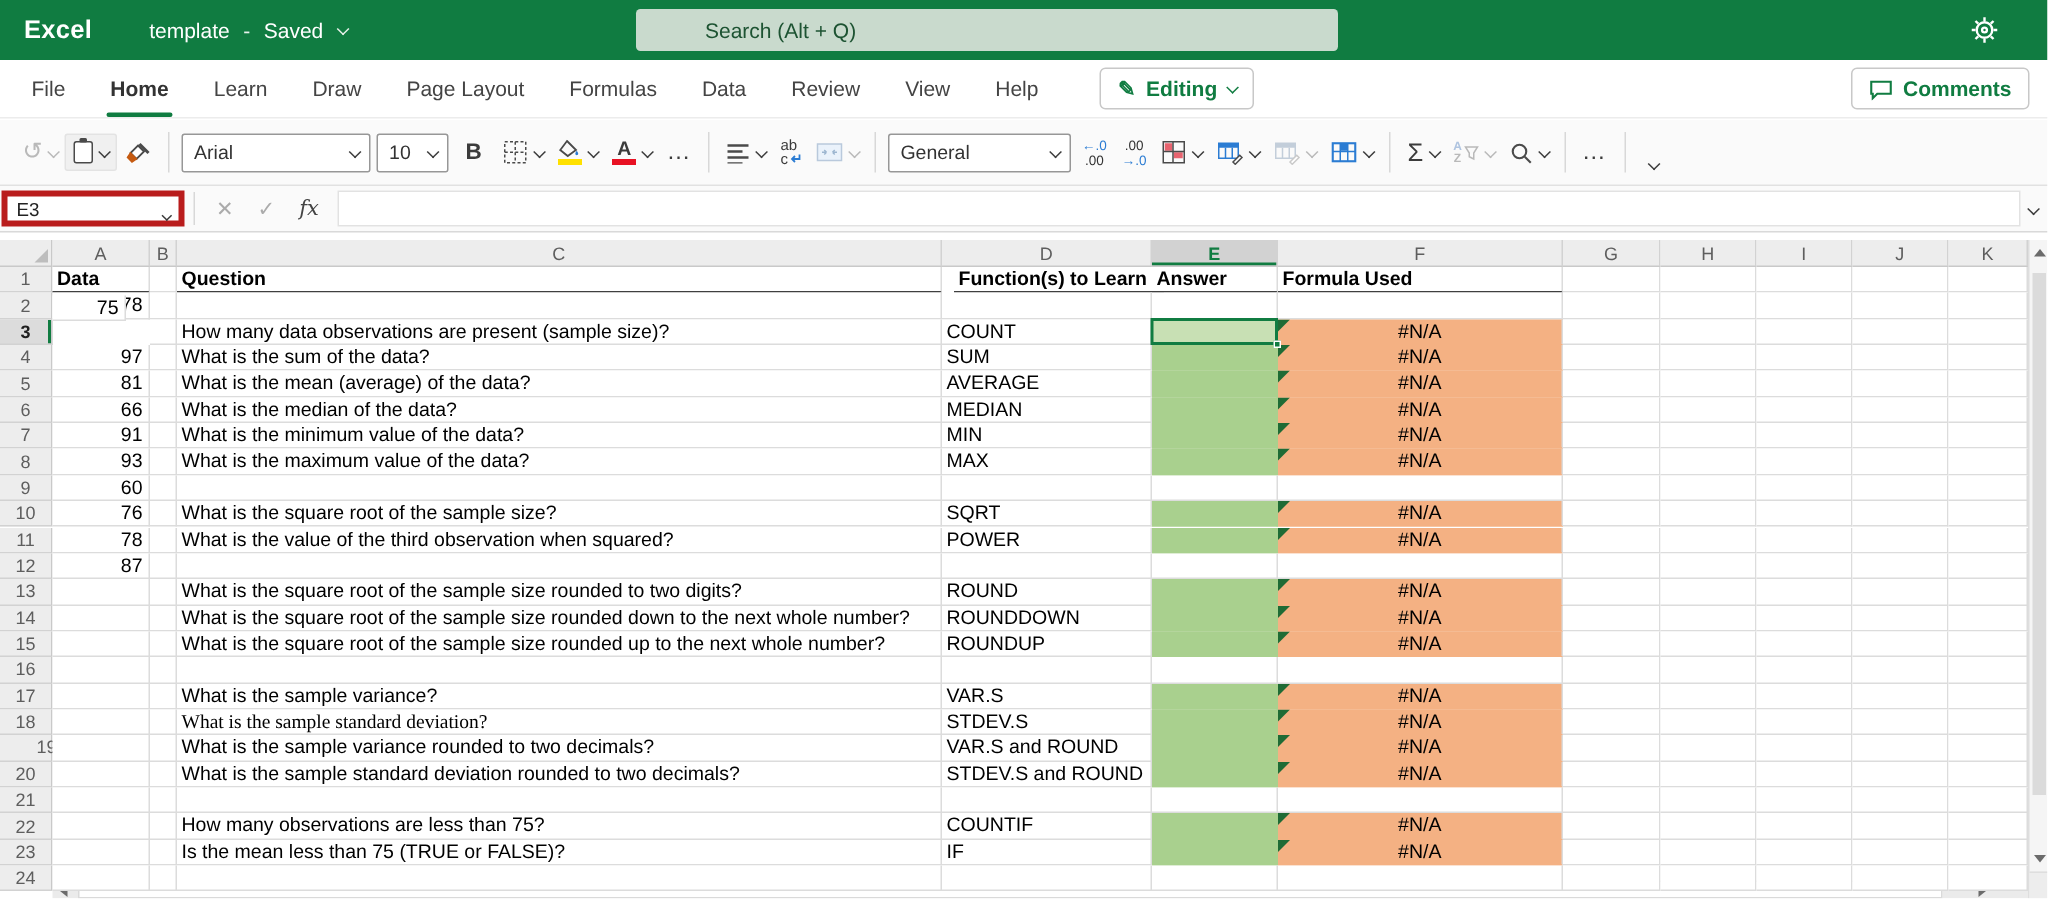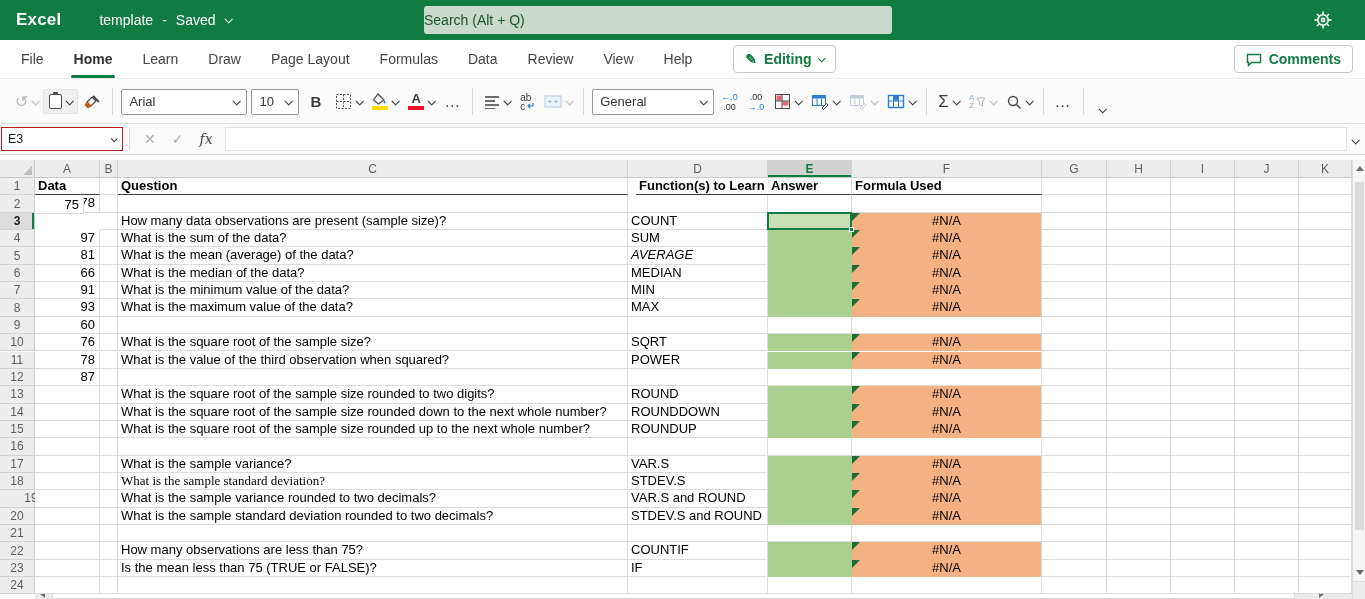--- a/index.html
+++ b/index.html
@@ -9,21 +9,21 @@
   
   .topbar{position:absolute;top:0;left:0;right:0;height:40px;background:var(--brand-green,#107C41);display:flex;align-items:center;color:#fff}
   .applogo{font-size:17px;font-weight:700;margin-left:16px;letter-spacing:.2px}
   .docinfo{display:flex;align-items:center;gap:9px;margin-left:38px;font-size:14px}
   .docinfo .dash{opacity:.9}
   .chev{display:inline-block;width:6px;height:6px;border-right:1.4px solid #3b3b3b;border-bottom:1.4px solid #3b3b3b;transform:rotate(45deg) translateY(-1px)}
   .chev.white{border-color:#e8f1ea}
   .chev.green{border-color:var(--brand-green,#107C41)}
   .chev.dis{border-color:#b9b9b9}
   .searchbox{position:absolute;left:424px;top:6px;width:468px;height:28px;background:#C9DACD;border-radius:3px;display:flex;align-items:center;font-size:14px;color:#1D5332}
-  .searchbox span{}
+  .searchbox span{padding-left:46px}
   .gearwrap{position:absolute;right:32px;top:10px;width:20px;height:20px}
 
   
   .tabrow{position:absolute;top:40px;left:0;right:0;height:39px;background:#fff;border-bottom:1px solid #ECECEC;display:flex;align-items:center}
   #tabs{display:flex;align-items:stretch;height:100%;margin-left:6px}
   .rtab{position:relative;display:flex;align-items:center;padding:0 15px;font-size:14px;color:#444;cursor:default}
   .rtab.active{font-weight:700;color:#333}
   .rtab.active::after{content:"";position:absolute;left:12px;right:12px;bottom:0;height:3px;background:var(--brand-green,#107C41);border-radius:2px}
   .editing-btn{display:flex;align-items:center;gap:7px;margin-left:26px;padding:5px 11px;border:1px solid #C8C8C8;border-radius:4px;color:var(--brand-green,#107C41);font-size:14px;font-weight:600;background:#fff}
   .pencil{font-size:14px;line-height:12px;color:var(--brand-green,#107C41)}
@@ -49,21 +49,21 @@
   .dec-icon{display:inline-flex;flex-direction:column;align-items:center;font-size:9px;line-height:10px;color:#333}
   .dec-icon .blue{color:var(--accent-blue,#2B7CD3)}
   .sort-icon{display:inline-flex;align-items:center;gap:1px;color:#B9B9B9}
   .sort-letters{display:inline-flex;flex-direction:column;font-size:8px;line-height:8px;font-weight:700}
   .collapse-chev{margin-left:4px;align-self:flex-end;margin-bottom:6px}
   .sigma{font-size:17px;line-height:16px}
   .more-dots{font-size:16px;letter-spacing:1px;line-height:10px}
 
   
   .fbar{position:absolute;top:124px;left:0;right:0;height:31px;background:#FAFAFA;border-bottom:1px solid #D9D9D9;display:flex;align-items:center}
-  .namebox{display:flex;align-items:center;justify-content:space-between;width:122px;height:24px;background:#fff;border:1px solid #b91c1c;margin-left:1px;padding:0 6px;font-size:12.5px;color:#222}
+  .namebox{display:flex;align-items:flex-end;justify-content:space-between;width:122px;height:24px;background:#fff;border:4px solid #b91c1c;margin-left:1px;padding:0 6px;font-size:12.5px;color:#222}
   .namebox .chev{width:5px;height:5px}
   .fbtn{border:none;background:transparent;font-size:14px;color:#ABABAB;padding:2px 8px}
   .fbtn.fx{color:#444;font-family:"DejaVu Serif",serif;font-style:italic;font-size:14px}
   .finput{flex:1;height:24px;background:#fff;border:1px solid #E2E2E2;margin-left:4px}
   .fbar-chev{padding:0 5px;margin-right:2px}
 
   
   #grid{position:absolute;top:160px;left:0;right:0;bottom:0;background:#fff;overflow:hidden}
   .corner{position:absolute;left:0;top:0;width:35px;height:18px;background:#EDEDED;border-right:1px solid #C9C9C9;border-bottom:1px solid #C9C9C9}
   .corner-tri{position:absolute;right:2px;bottom:2px;width:0;height:0;border-left:9px solid transparent;border-bottom:9px solid #BDBDBD}
@@ -433,21 +433,21 @@
       <div class="cell green" style="left: 768px; top: 70.05px; width: 84px; height: 17.35px;"></div>
       <div class="cell orange" style="left: 852px; top: 70.05px; width: 190px; height: 17.35px;">#N/A<span class="flag"></span></div>
       <div class="cell" style="left: 1042px; top: 70.05px; width: 65px; height: 17.35px;"></div>
       <div class="cell" style="left: 1107px; top: 70.05px; width: 64px; height: 17.35px;"></div>
       <div class="cell" style="left: 1171px; top: 70.05px; width: 64px; height: 17.35px;"></div>
       <div class="cell" style="left: 1235px; top: 70.05px; width: 64px; height: 17.35px;"></div>
       <div class="cell" style="left: 1299px; top: 70.05px; width: 53px; height: 17.35px;"></div>
       <div class="cell num" style="left: 35px; top: 87.4px; width: 65px; height: 17.35px;">81</div>
       <div class="cell" style="left: 100px; top: 87.4px; width: 18px; height: 17.35px;"></div>
       <div class="cell" style="left: 118px; top: 87.4px; width: 510px; height: 17.35px;">What is the mean (average) of the data?</div>
-      <div class="cell" style="left: 628px; top: 87.4px; width: 140px; height: 17.35px; font-style: italic;">AVERAGE</div>
+      <div class="cell" style="left: 628px; top: 87.4px; width: 140px; height: 17.35px;">AVERAGE</div>
       <div class="cell green" style="left: 768px; top: 87.4px; width: 84px; height: 17.35px;"></div>
       <div class="cell orange" style="left: 852px; top: 87.4px; width: 190px; height: 17.35px;">#N/A<span class="flag"></span></div>
       <div class="cell" style="left: 1042px; top: 87.4px; width: 65px; height: 17.35px;"></div>
       <div class="cell" style="left: 1107px; top: 87.4px; width: 64px; height: 17.35px;"></div>
       <div class="cell" style="left: 1171px; top: 87.4px; width: 64px; height: 17.35px;"></div>
       <div class="cell" style="left: 1235px; top: 87.4px; width: 64px; height: 17.35px;"></div>
       <div class="cell" style="left: 1299px; top: 87.4px; width: 53px; height: 17.35px;"></div>
       <div class="cell num" style="left: 35px; top: 104.75px; width: 65px; height: 17.35px;">66</div>
       <div class="cell" style="left: 100px; top: 104.75px; width: 18px; height: 17.35px;"></div>
       <div class="cell" style="left: 118px; top: 104.75px; width: 510px; height: 17.35px;">What is the median of the data?</div>

